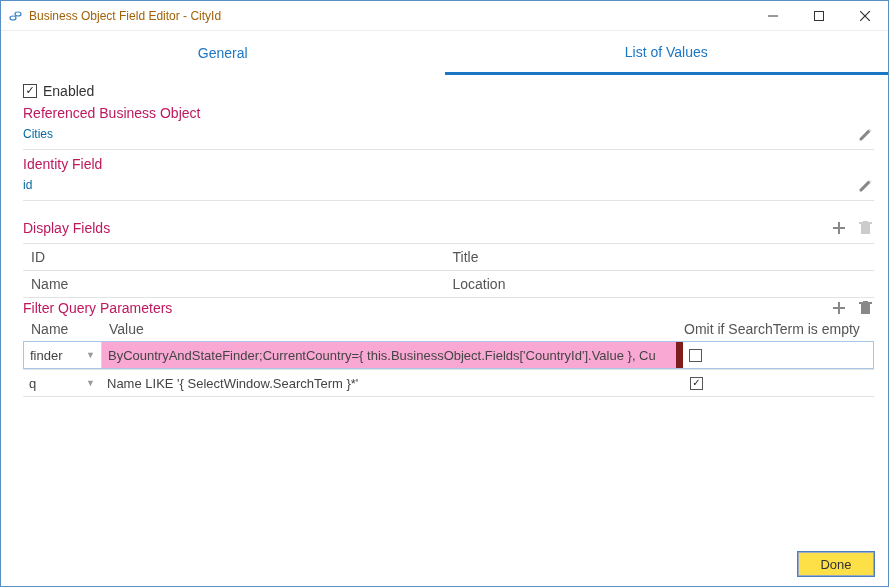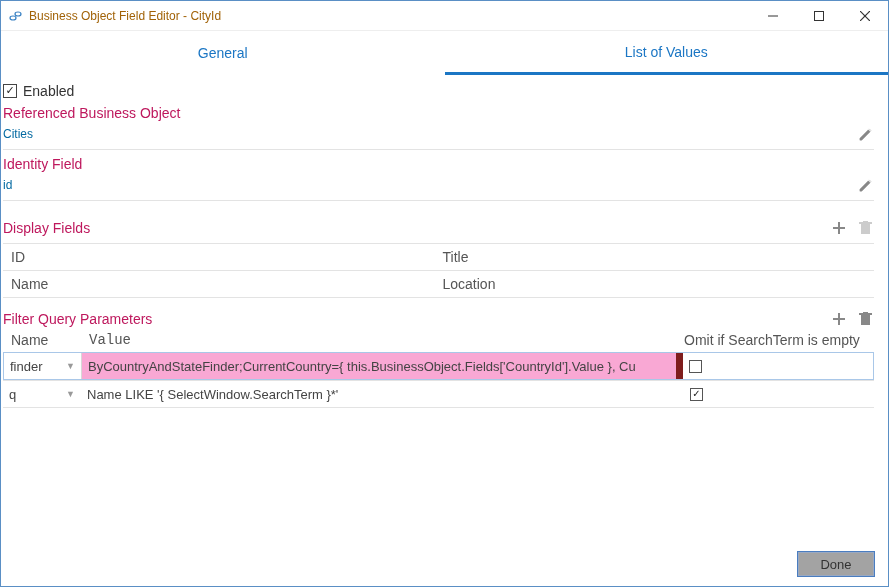--- a/index.html
+++ b/index.html
@@ -29,21 +29,21 @@
     display:inline-flex;align-items:center;justify-content:center;
   }
   .titlebar .title { font-size:12px; color:#a16207; flex:1; }
   .win-controls { display:flex; height:100%; }
   .win-btn { width:46px; display:flex; align-items:center; justify-content:center; color:#333;}
   
   .tabs { display:flex; height:44px;text-align:right; }
   .tab { flex:1; display:flex; align-items:center; justify-content:center; font-size:14px; color:#1b76c4; cursor:pointer;}
   .tab.active { border-bottom:3px solid #1b76c4; font-weight:400;}
   
-  .content { flex:1; padding: 8px 14px 0 2px; overflow:hidden; color:#555;}
+  .content { flex:1; padding: 8px 14px 0 22px; overflow:hidden; color:#555;}
   .chk-row { display:flex; align-items:center; gap:6px; font-size:14px; color:#333; margin-bottom:6px;}
   .chk {
     width:14px;height:14px;border:1px solid #444;display:inline-flex;align-items:center;justify-content:center;
     font-size:11px; line-height:1;
   }
   .chk.checked::after{content:"✓"; color:#222; position:relative; top:-0.5px;}
   .section-label { font-size:14px; color:#be185d; margin-top:6px;}
   .field-row {
     display:flex; align-items:center; justify-content:space-between;
     border-bottom:1px solid #e3e3e3; padding:4px 0 6px 0;
@@ -56,24 +56,24 @@
   .icon-group{display:flex;gap:8px;align-items:center;}
   
   .df-header {
     display:flex; justify-content:space-between; align-items:center; margin-top:18px;
   }
   .df-grid { margin-top:6px; border-top:1px solid #e3e3e3;}
   .df-row { display:flex; border-bottom:1px solid #e3e3e3; padding:5px 0 5px 8px; font-size:14px; color:#555;}
   .df-row .c1{width:50%;}
   .df-row .c2{width:50%;}
   
-  .fq-header{display:flex;justify-content:space-between;align-items:center;margin-top:12px;}
+  .fq-header{display:flex;justify-content:space-between;align-items:center;margin-top:1px;}
   .fq-cols{display:flex;padding:4px 0 4px 8px;font-size:14px;color:#555;}
   .fq-cols .col-name{width:78px;}
-  .fq-cols .col-value{flex:1;font-family:Liberation Mono, monospace;}
+  .fq-cols .col-value{flex:1;}
   .fq-cols .col-omit{width:190px;text-align:left;}
   .fq-row{display:flex;align-items:flex-start;border:1px solid #e3e3e3;border-left:none;border-right:none;height:28px;}
   .fq-row.selected{border:1px solid #a9c7e8;background:#fdfdff;}
   .fq-row .cell-name{
     width:78px;height:100%;display:flex;align-items:center;padding:0 6px;color:#444;font-size:13px;
   }
   .fq-row.selected .cell-name{border-right:1px solid #d8d8d8;background:#fff;}
   .fq-row .cell-name .dd{margin-left:auto;color:#999;font-size:9px;}
   .fq-row .cell-value{
     flex:1;height:100%;display:flex;align-items:center;padding:0 6px;color:#444;font-size:13px;
@@ -84,21 +84,21 @@
     width:190px;height:100%;display:flex;align-items:center;padding-left:6px;
   }
   .fq-row.selected .cell-omit{background:#fff;}
   .small-chk{
     width:13px;height:13px;border:1px solid #555;background:#fff;display:inline-flex;align-items:center;justify-content:center;font-size:10px;line-height:1;
   }
   .small-chk.checked::after{content:"✓";color:#222;position:relative;top:-0.5px;}
   
   .footer{display:flex;justify-content:flex-end;padding:10px 14px;}
   .done-btn{
-    width:76px;height:24px;border:1px solid #9aa9c2;background:#a3a3a3;font-size:13px;color:#333;
+    width:76px;height:24px;border:1px solid #9aa9c2;background:#fde047;font-size:13px;color:#333;
     display:flex;align-items:center;justify-content:center;cursor:pointer;
     outline:1px solid #4a7dc0;
   }
   svg{display:block;}
 </style>
 </head>
 <body>
 
 <div class="titlebar">
   <span class="app-icon">

